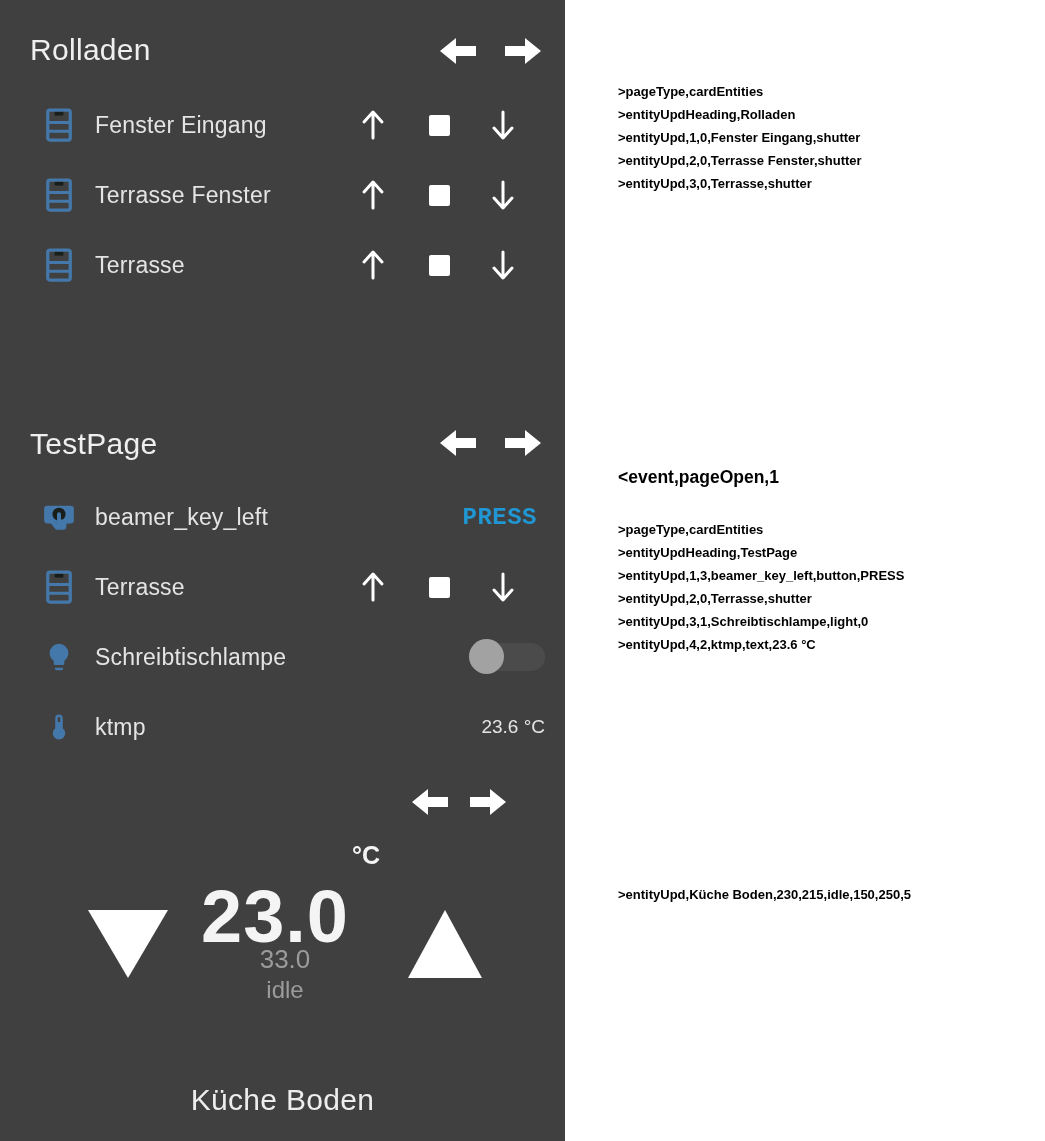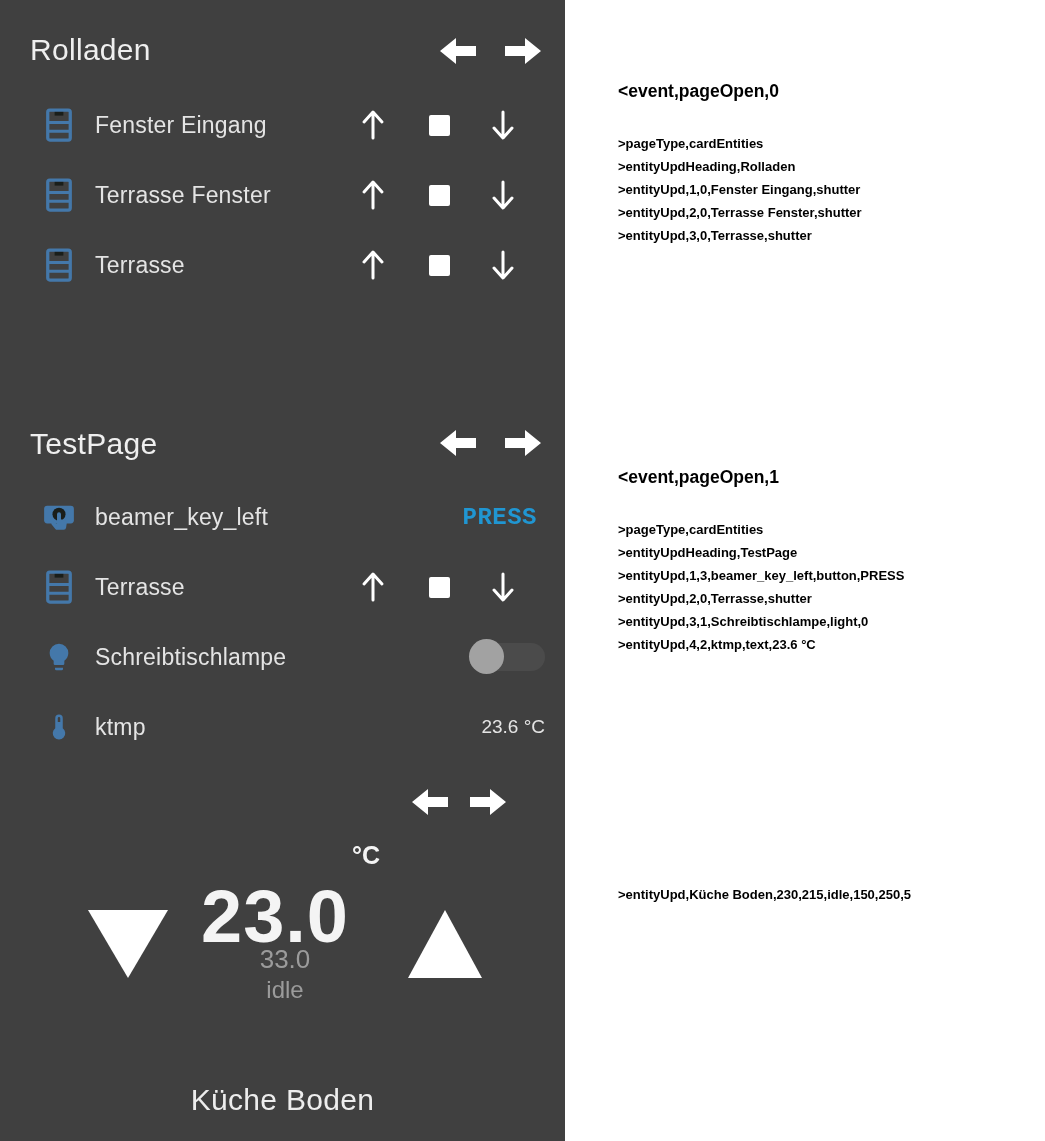--- a/index.html
+++ b/index.html
@@ -275,21 +275,20 @@
       </svg>
   </div>
 
   <div class="thermo-setpoint">33.0</div>
   <div class="thermo-state">idle</div>
   <div class="thermo-name">Küche Boden</div>
 
 </div>
 
 <div class="log-block" style="top:80px;">
-  <div class="log-event">&lt;event,pageOpen,0</div>
   <div class="log-line">&gt;pageType,cardEntities</div>
   <div class="log-line">&gt;entityUpdHeading,Rolladen</div>
   <div class="log-line">&gt;entityUpd,1,0,Fenster Eingang,shutter</div>
   <div class="log-line">&gt;entityUpd,2,0,Terrasse Fenster,shutter</div>
   <div class="log-line">&gt;entityUpd,3,0,Terrasse,shutter</div>
 </div>
 
 <div class="log-block" style="top:466px;">
   <div class="log-event">&lt;event,pageOpen,1</div>
   <div class="log-line">&gt;pageType,cardEntities</div>

